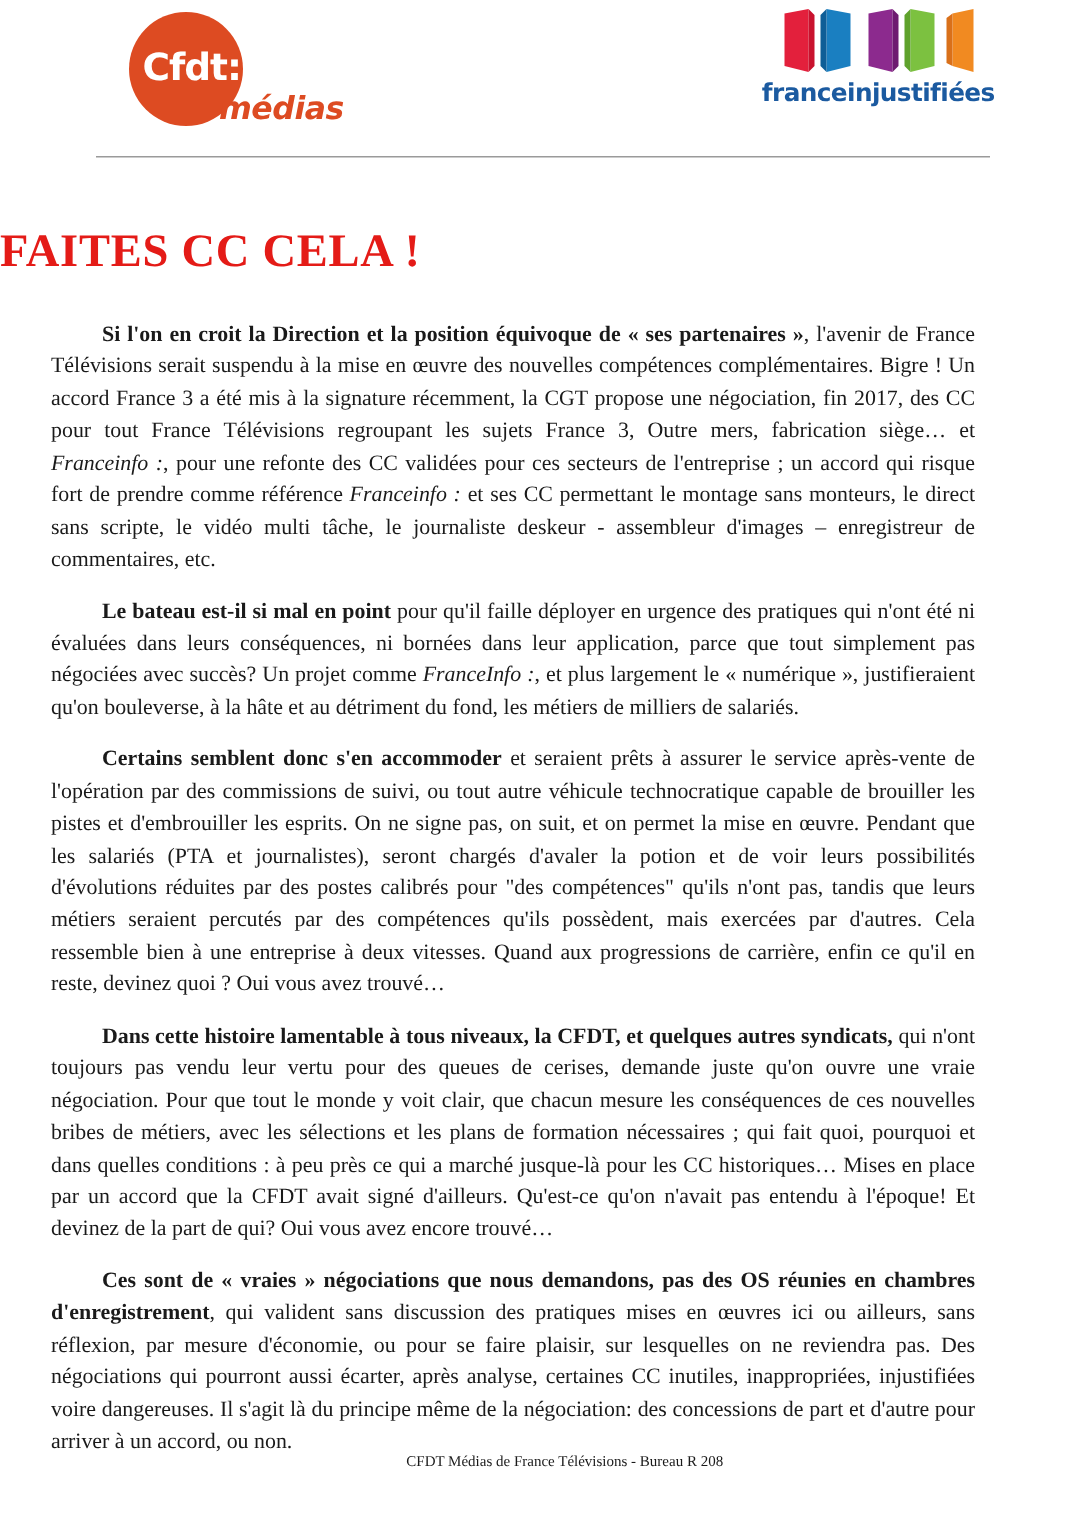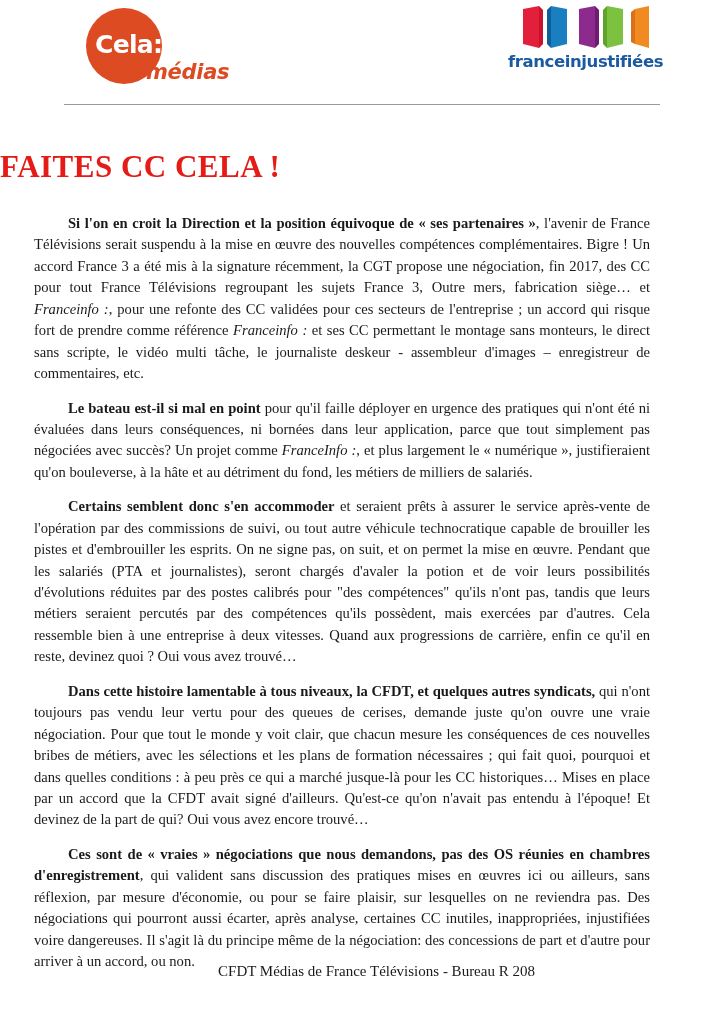--- a/index.html
+++ b/index.html
@@ -133,37 +133,37 @@
   .para b { font-weight: bold; }
   .para i { font-style: italic; }
 
   
   .footer {
     position: absolute;
     left: 0;
     right: 0;
     bottom: 42px;
     text-align: center;
-    font-size: 15px;
+    font-size: 10px;
     line-height: 1.42;
     color: #1a1a1a;
     padding-left: 29px;
   }
   .footer div { white-space: nowrap; }
 </style>
 </head>
 <body>
 
 <div class="page">
 
   <div class="header">
 
     <div class="cfdt-logo">
       <div class="cfdt-disc"></div>
-      <div class="cfdt-wordmark">Cela:</div>
+      <div class="cfdt-wordmark">Cfdt:</div>
       <div class="cfdt-medias">médias</div>
     </div>
 
     <div class="ftv-logo">
       <div class="ftv-bars">
         <svg width="130" height="42" viewBox="0 0 130 42" xmlns="http://www.w3.org/2000/svg">
 
           <polygon points="2,3 18,0 18,42 2,38" fill="#E3203C"></polygon>
           <polygon points="18,0 22,4 22,38 18,42" fill="#C9122E"></polygon>
 

